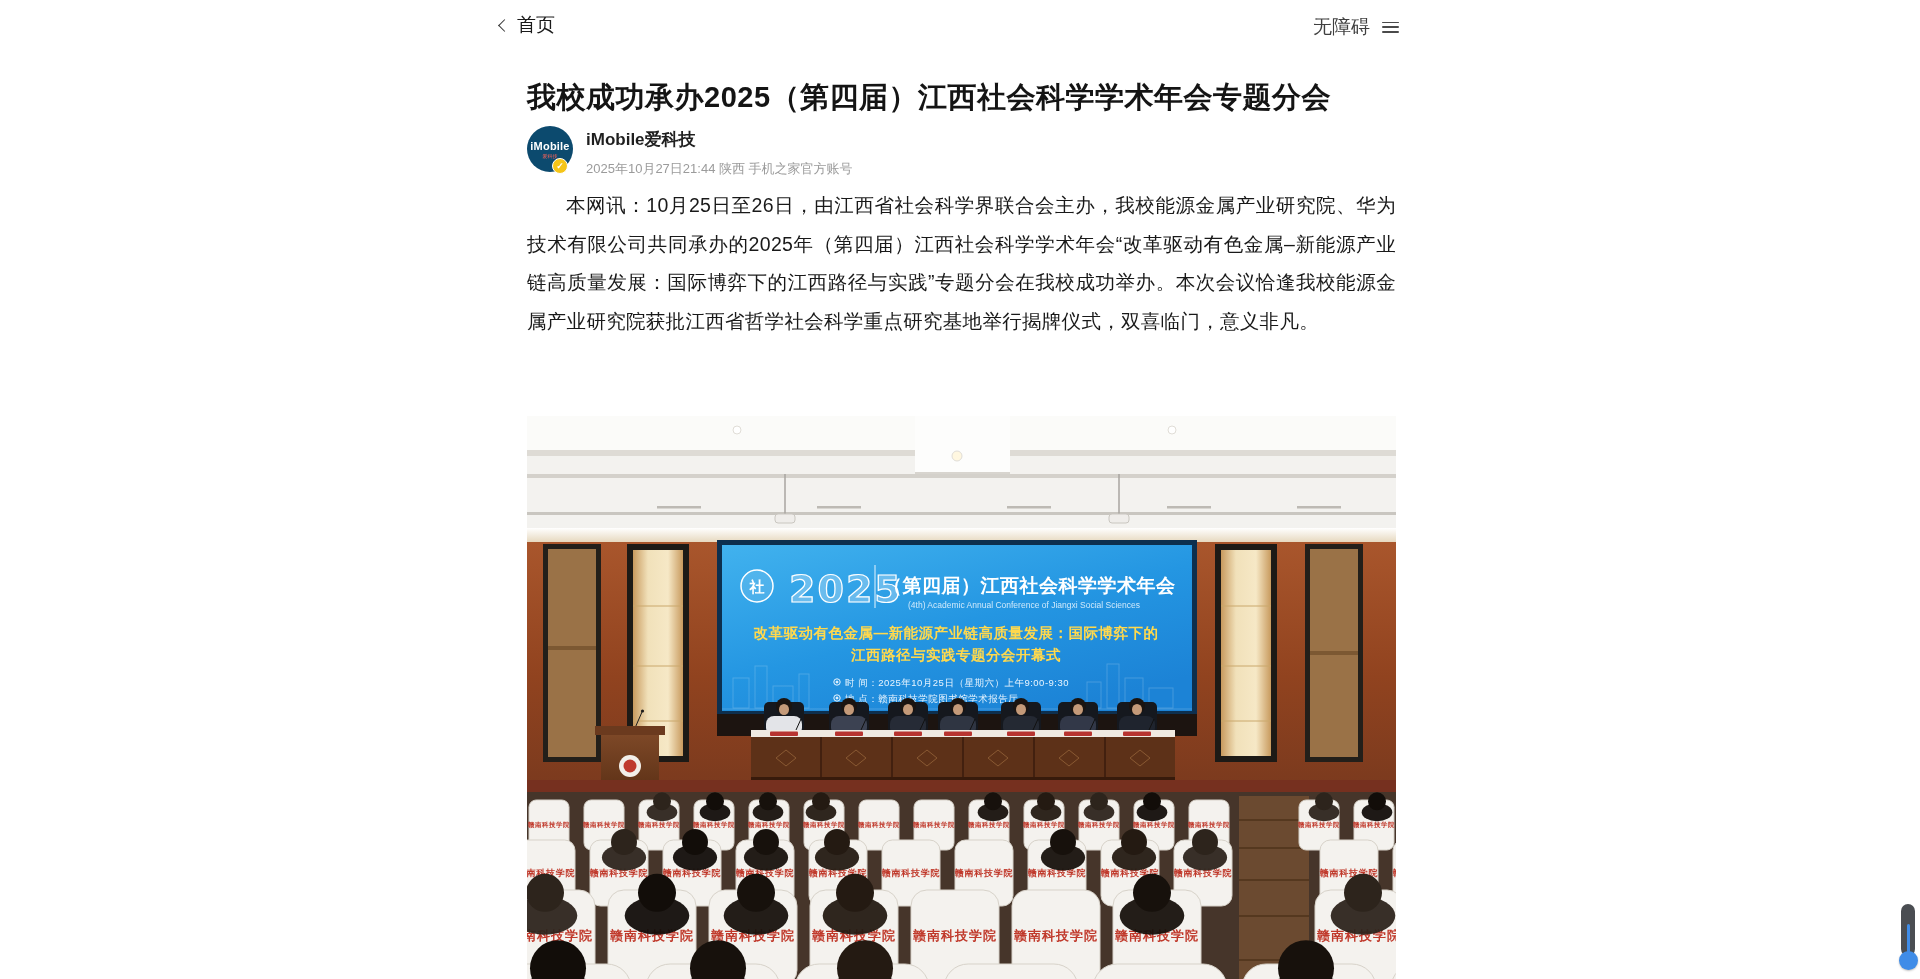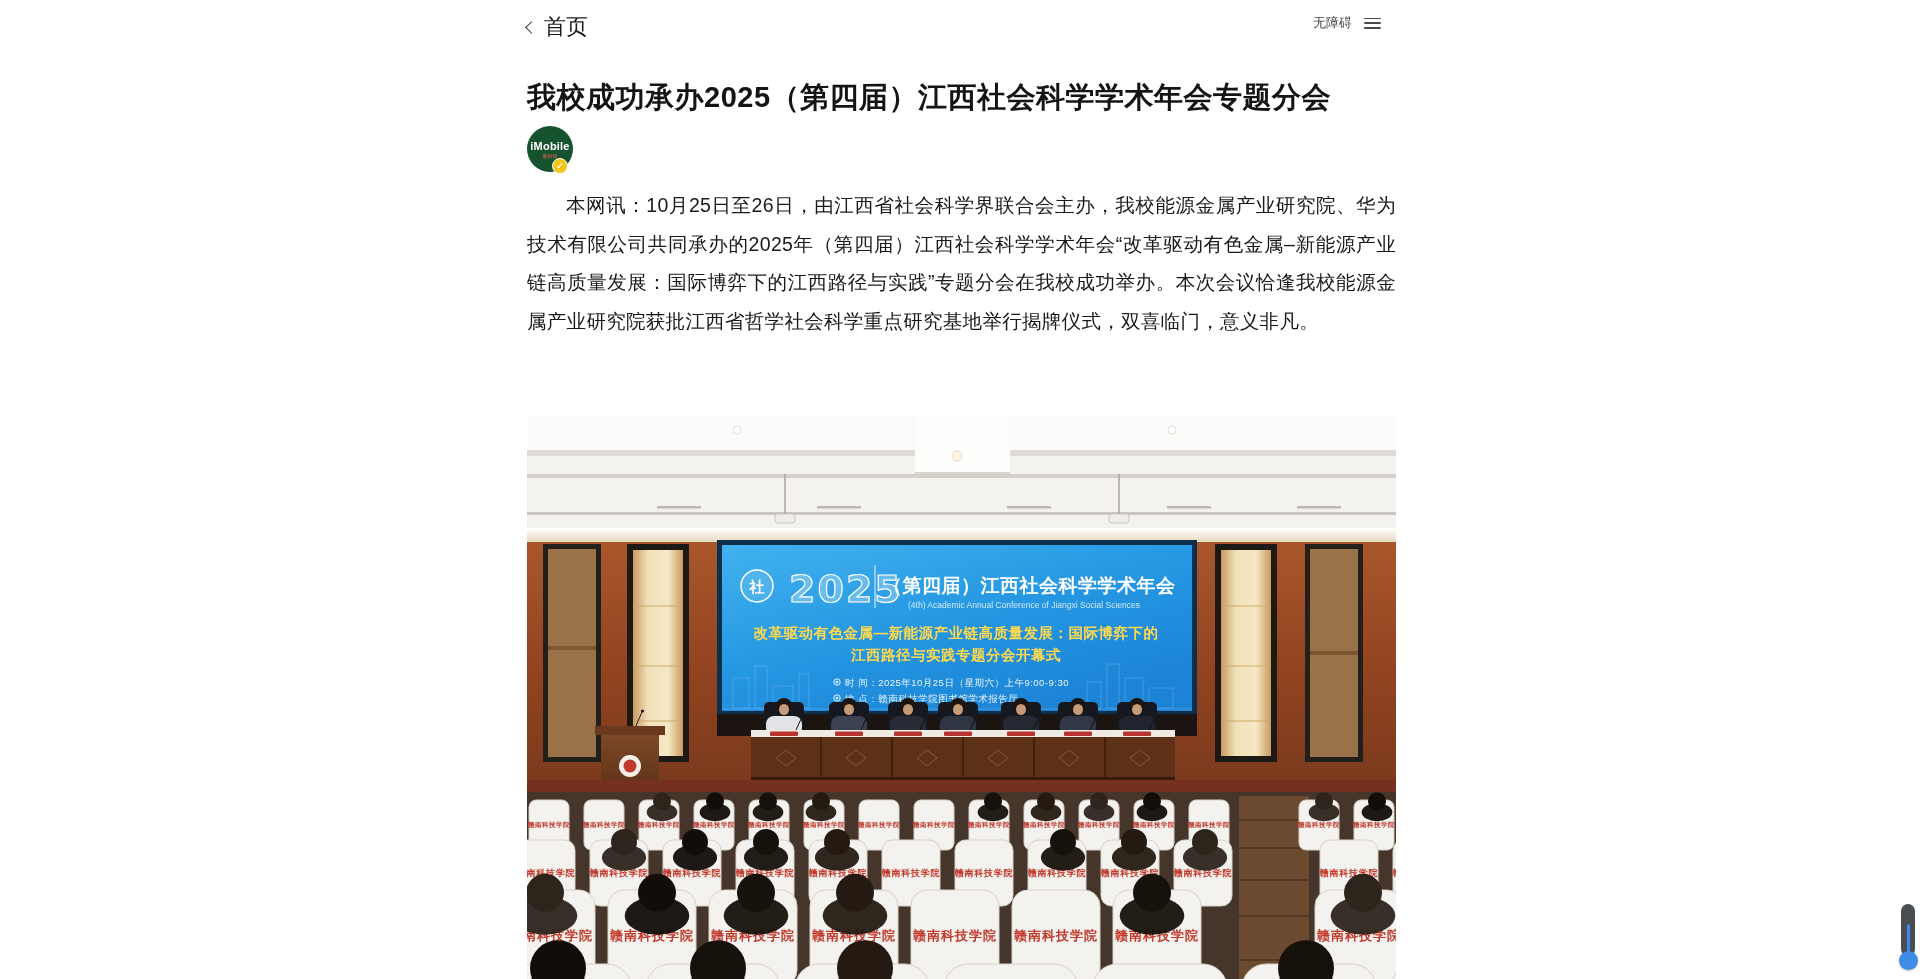--- a/index.html
+++ b/index.html
@@ -2,36 +2,36 @@
 <html><head>
 <meta charset="utf-8">
 <style>
   * { box-sizing: border-box; margin: 0; padding: 0; }
   html,body { width:1920px; height:979px; background:#ffffff; overflow:hidden;
     font-family:"Liberation Sans", sans-serif; position:relative; }
 
   .abs { position:absolute; }
 
   
-  .back-link { left:527px; top:12px; display:flex; align-items:center; gap:8px;
-    font-size:22px; color:#1a1a1a; cursor:pointer; }
+  .back-link { left:500px; top:12px; display:flex; align-items:center; gap:8px;
+    font-size:19px; color:#1a1a1a; cursor:pointer; }
   .chevron-left { width:9px; height:9px; border-left:1.6px solid #333;
     border-bottom:1.6px solid #333; transform:rotate(45deg); margin-top:1px; }
   .access-group { left:1313px; top:14px; display:flex; align-items:center; gap:12px;
-    color:#3f3f3f; font-size:13px; cursor:pointer;font-family:Liberation Serif, serif; }
+    color:#3f3f3f; font-size:19px; cursor:pointer;font-family:Liberation Serif, serif; }
   .hamburger { display:flex; flex-direction:column; justify-content:space-between;
     width:17px; height:11px; }
   .hamburger span { display:block; height:1.6px; background:#4a4a4a; border-radius:1px; }
 
   
   .article-title { left:527px; top:78px; width:869px; font-size:29px; font-weight:700;
     color:#141414; letter-spacing:.5px; }
 
   .author-card { left:527px; top:126px; display:flex; gap:13px; }
-  .avatar { width:46px; height:46px; border-radius:50%; background:#14532d;
+  .avatar { width:46px; height:46px; border-radius:50%; background:#0c4a6e;
     position:relative; display:flex; flex-direction:column; align-items:center;
     justify-content:center; cursor:pointer; flex:0 0 auto; }
   .avatar .l1 { color:#fff; font-weight:700; font-size:11px; letter-spacing:.2px; }
   .avatar .l2 { color:#ff6257; font-size:5px; margin-top:1px; }
   .avatar-badge { position:absolute; bottom:-2px; right:5px; width:16px; height:16px;
     border-radius:50%; background:#f5c518; border:1.5px solid #fff; color:#fff;
     font-size:9px; font-weight:700; display:flex; align-items:center; justify-content:center; }
   .author-name { font-size:17px; font-weight:700; color:#1f1f1f; margin-top:2px; cursor:pointer; }
   .author-meta { font-size:13px; color:#9b9b9b; margin-top:9px; }
 
@@ -67,20 +67,24 @@
   </span>
 </div>
 
 <h1 class="abs article-title">我校成功承办2025（第四届）江西社会科学学术年会专题分会</h1>
 
 <div class="abs author-card">
   <div class="avatar">
     <span class="l1">iMobile</span>
     <span class="l2">爱科技</span>
     <span class="avatar-badge">✓</span>
+  </div>
+  <div>
+    <div class="author-name">iMobile爱科技</div>
+    <div class="author-meta">2025年10月27日21:44 陕西 手机之家官方账号</div>
   </div>
 </div>
 
 <p class="abs article-body">本网讯：10月25日至26日，由江西省社会科学界联合会主办，我校能源金属产业研究院、华为技术有限公司共同承办的2025年（第四届）江西社会科学学术年会“改革驱动有色金属–新能源产业链高质量发展：国际博弈下的江西路径与实践”专题分会在我校成功举办。本次会议恰逢我校能源金属产业研究院获批江西省哲学社会科学重点研究基地举行揭牌仪式，双喜临门，意义非凡。</p>
 
 <div class="abs photo-wrap">
 <svg width="869" height="710" viewBox="0 0 869 710" xmlns="http://www.w3.org/2000/svg">
   <defs>
     <linearGradient id="woodGrad" x1="0" y1="0" x2="0" y2="1">
       <stop offset="0" stop-color="#a9562c"></stop>

